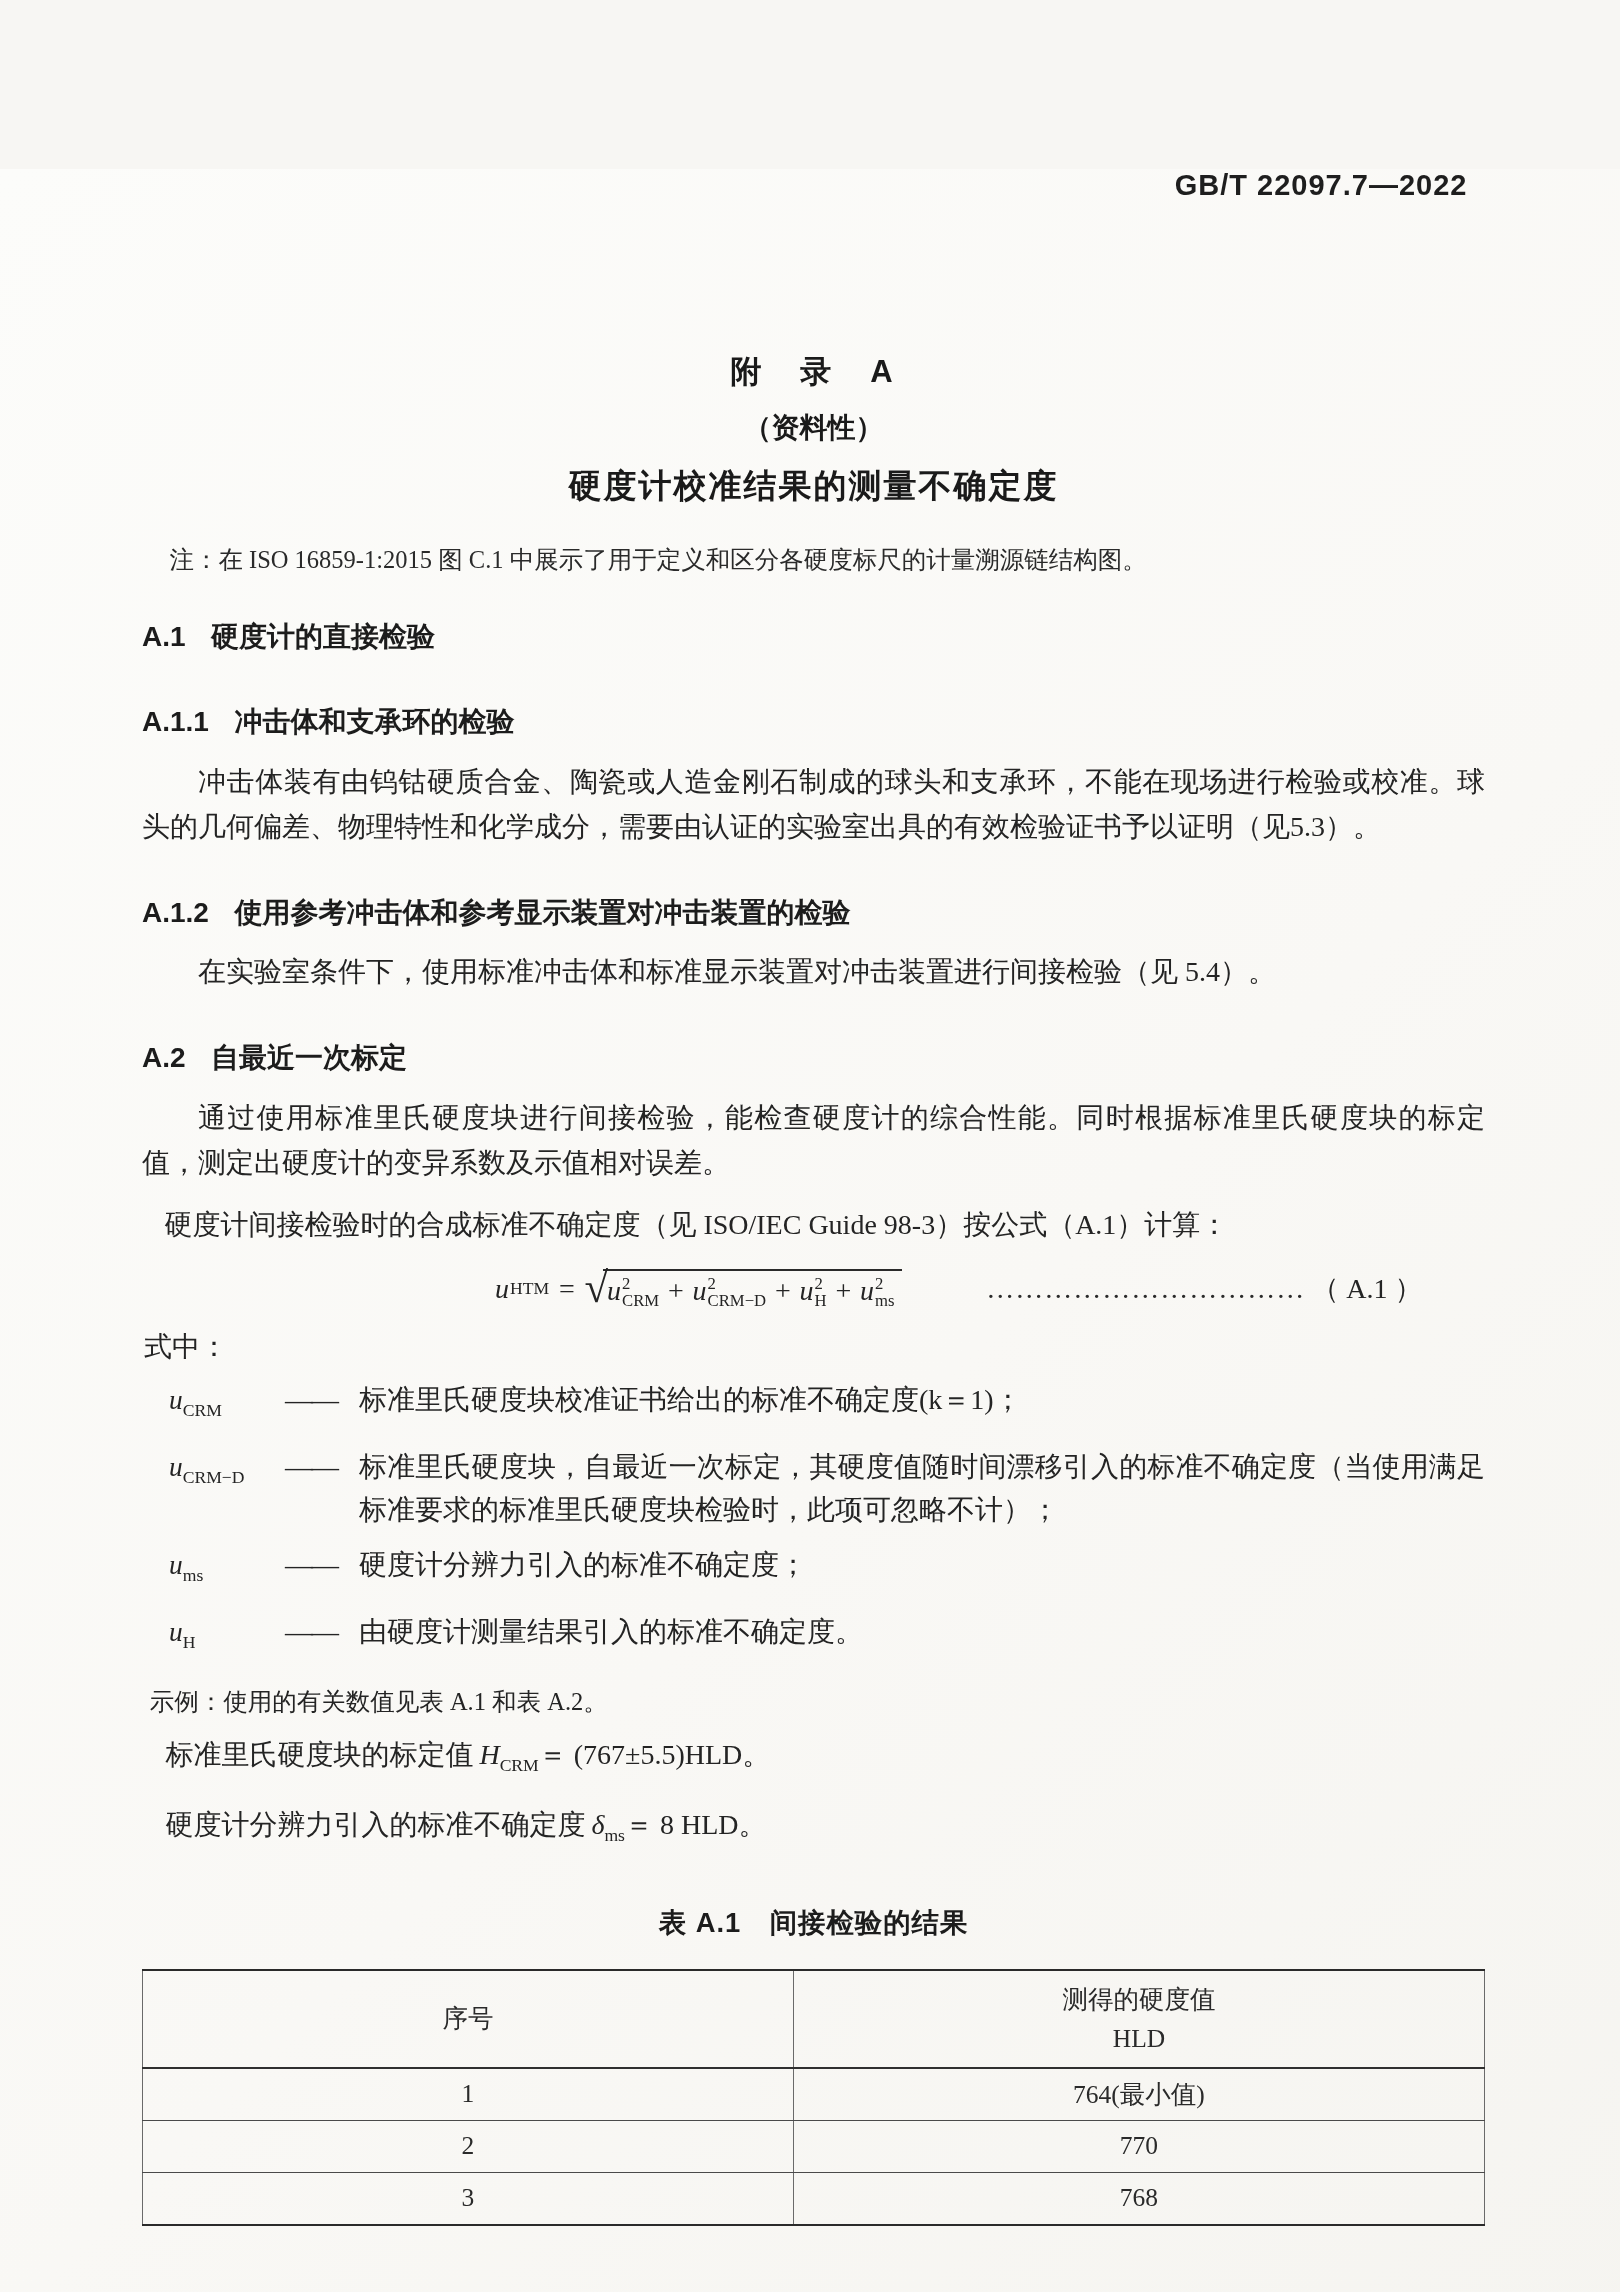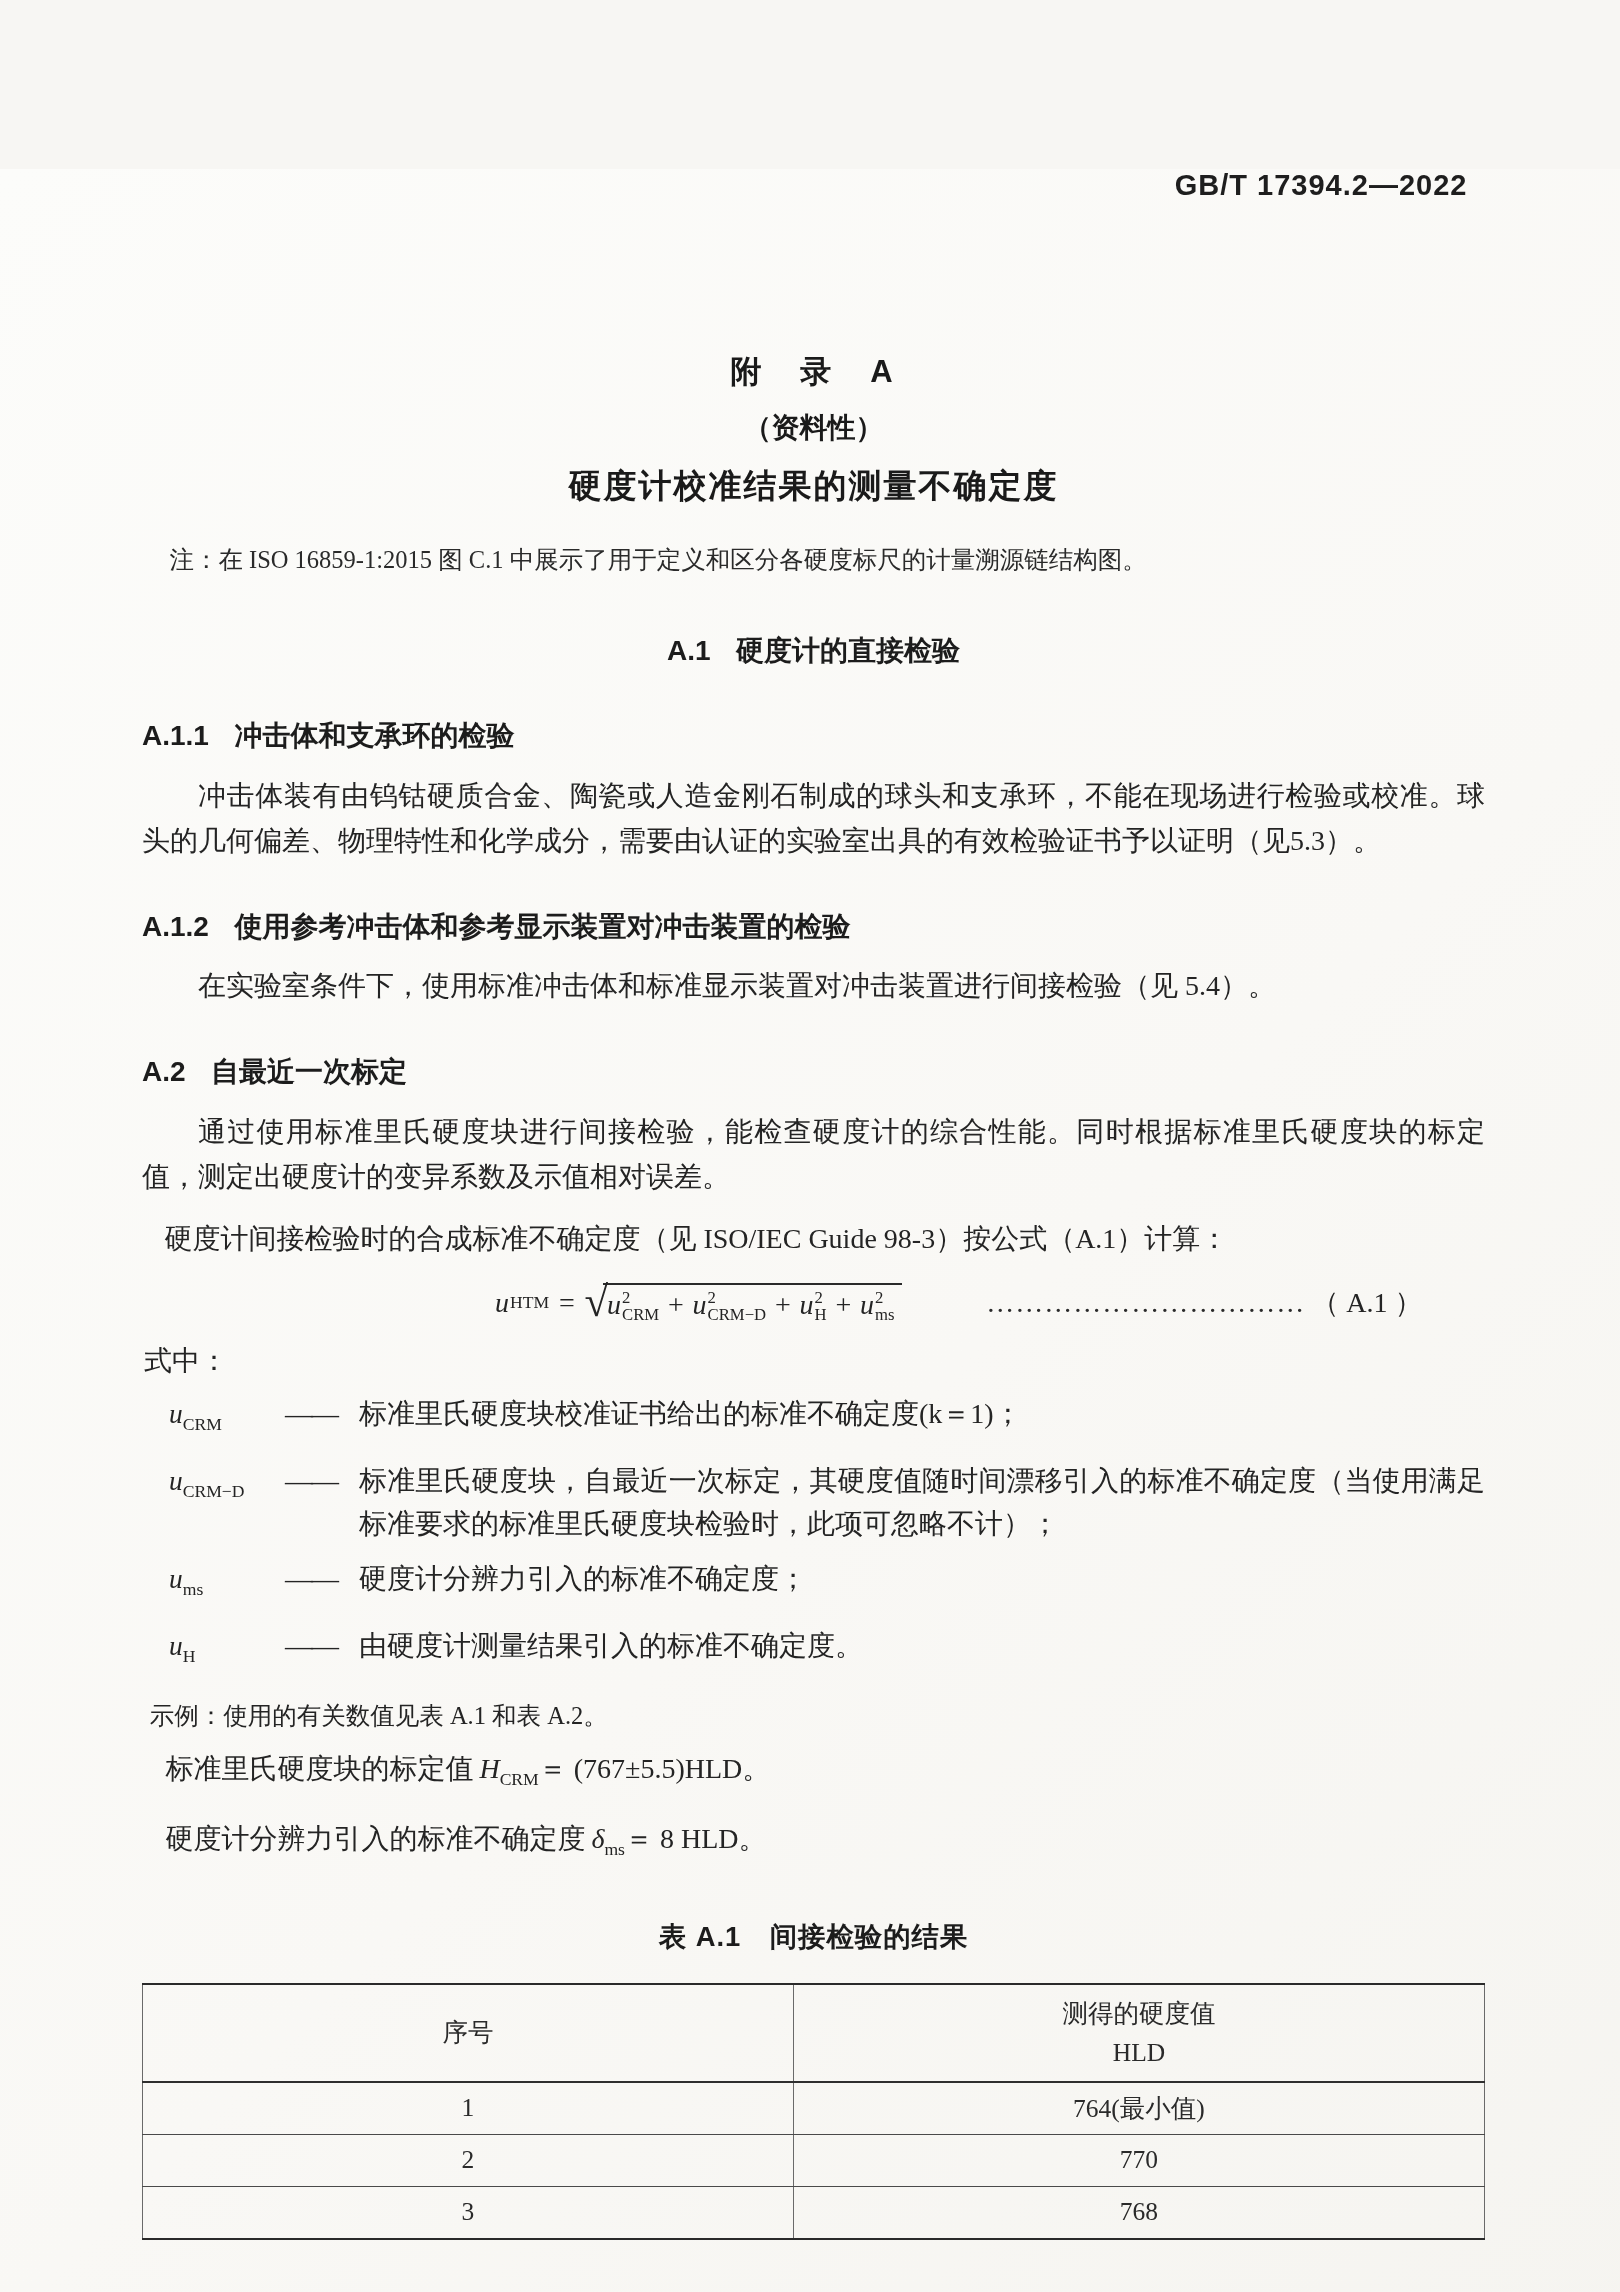--- a/index.html
+++ b/index.html
@@ -35,21 +35,21 @@
   .note{
     margin:33px 0 0 27.4px;
     font-size:24.5px;line-height:1.5;color:#2a2a2a;
   }
 
   .sec{
     margin:0;font-family:"Liberation Sans","DejaVu Sans",sans-serif;
     font-weight:700;font-size:28px;color:#1c1c1c;
   }
   .sec .sec-num{margin-right:25.5px;}
-  .sec-a1{margin-top:53px;text-align:center;}
+  .sec-a1{margin-top:39px;}
   .sec-a11{margin-top:47px;}
   .sec-a12{margin-top:45px;}
   .sec-a2{margin-top:45px;}
 
   p.body-p{
     margin:17.6px 0 0 0;
     font-size:28px;line-height:45px;
     text-align:justify;color:#242424;
   }
   p.indent2{text-indent:2em;}
@@ -129,21 +129,21 @@
   table.a1 tbody tr:last-child td{border-bottom:none;}
   table.a1 col.col1{width:48.5%;}
   table.a1 col.col2{width:51.5%;}
 </style>
 </head>
 <body>
 
 <div class="page">
   <div class="content">
 
-    <div class="doc-header">GB/T 17394.2—2022</div>
+    <div class="doc-header">GB/T 22097.7—2022</div>
 
     <div class="appendix-title">
       <div class="t1">附　录　A</div>
       <div class="t2">（资料性）</div>
       <div class="t3">硬度计校准结果的测量不确定度</div>
     </div>
 
     <p class="note">注：在 ISO 16859-1:2015 图 C.1 中展示了用于定义和区分各硬度标尺的计量溯源链结构图。</p>
 
     <h3 class="sec sec-a1"><span class="sec-num">A.1</span><span class="sec-t">硬度计的直接检验</span></h3>

